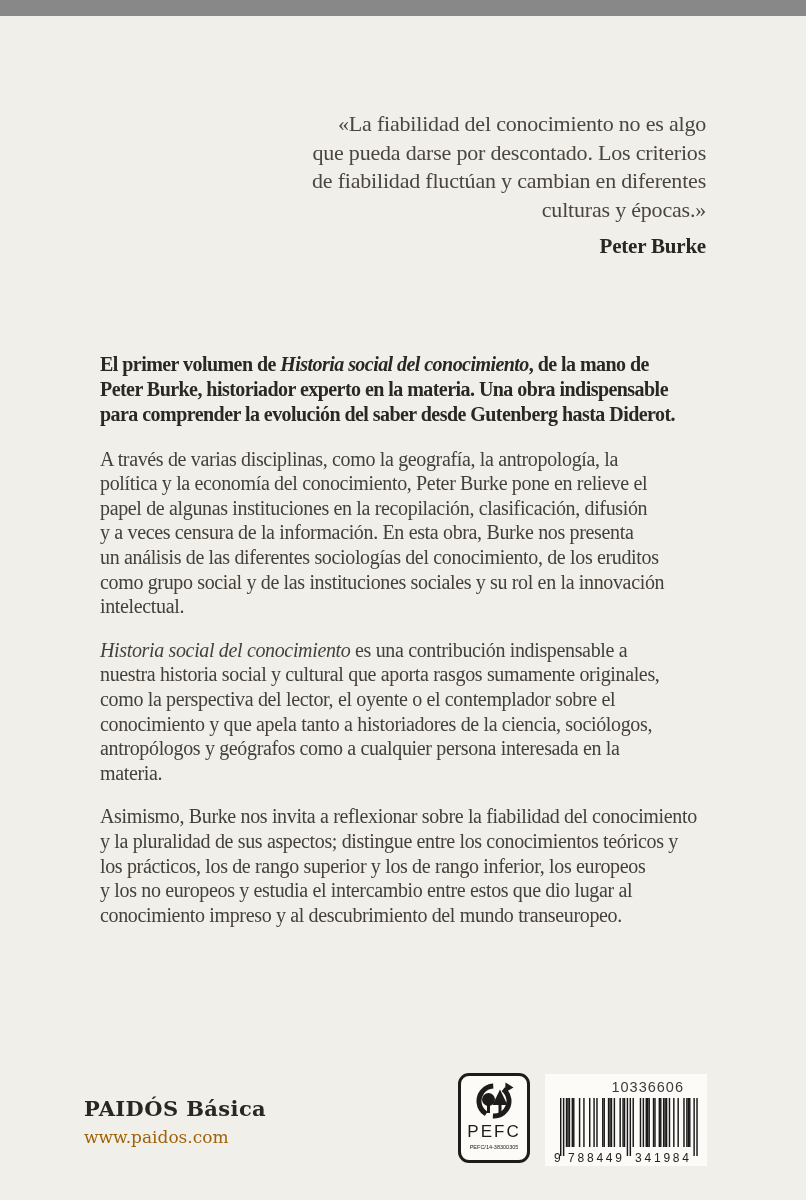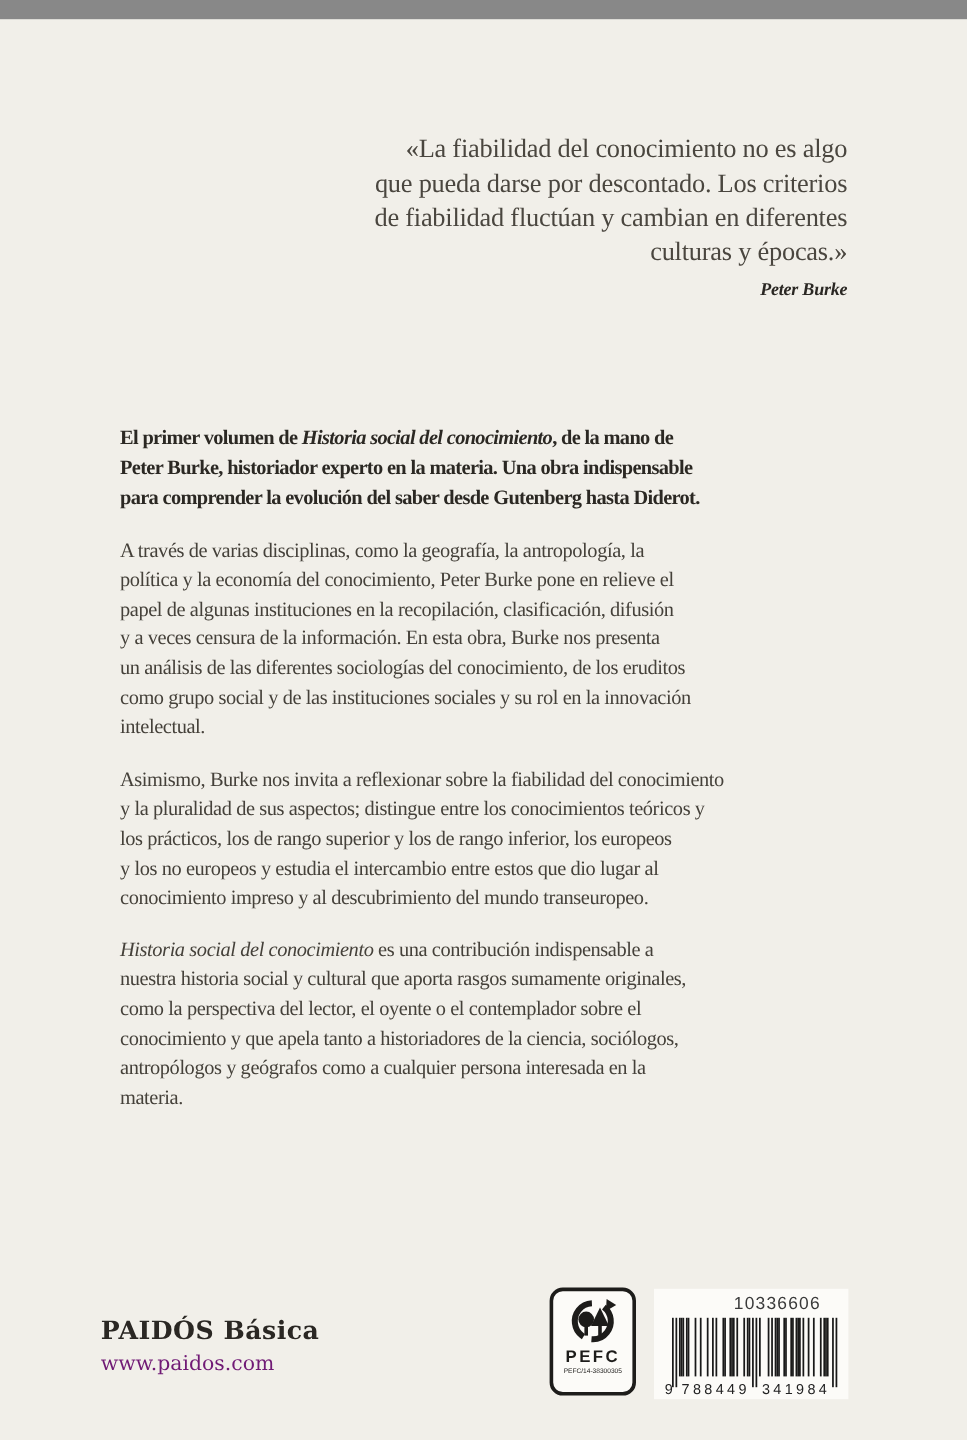--- a/index.html
+++ b/index.html
@@ -11,43 +11,42 @@
     background:var(--bg); overflow:hidden;
     font-family:"Liberation Serif", serif; color:var(--ink);
   }
   
   .quote-block{position:absolute; top:94px; right:100px; text-align:right;}
   .quote-text{
     white-space:pre; font-size:22px; line-height:28.5px; color:#4a463f;
     letter-spacing:-0.2px;
   }
   .quote-attribution{
-    margin-top:10px; font-weight:bold; font-size:15px; color:var(--ink-strong);
+    margin-top:10px; font-weight:bold; font-size:21px; color:var(--ink-strong);
     letter-spacing:-0.2px;
-    font-style:italic;
   }
   
   .synopsis{position:absolute; top:336px; left:100px; width:612px;}
   .para{
-    white-space:pre; margin:0 0 19px 0; font-size:17px; line-height:24.6px;
+    white-space:pre; margin:0 0 19px 0; font-size:20px; line-height:24.6px;
     letter-spacing:-0.35px; color:#45413a;
   }
   .para.lead{font-weight:bold; letter-spacing:-0.55px; line-height:25.2px; color:#2b2823;}
   .italic{font-style:italic;}
   
   .imprint{position:absolute; left:84px; top:1080px; font-family:"DejaVu Serif", serif;}
   .imprint-name{font-size:21px; font-weight:bold; color:var(--ink-strong); letter-spacing:0.4px; margin-bottom:5px;}
-  .imprint-url{font-size:17px; line-height:23px; color:#701a75;}
+  .imprint-url{font-size:17px; line-height:23px; color:#a16207;}
   .pefc-badge{
     position:absolute; left:458px; top:1057px; width:72px; height:90px;
     box-sizing:border-box; background:var(--panel);
     border:3.5px solid var(--line); border-radius:11px; text-align:center;
   }
   .pefc-logo{display:block; margin:4px auto 0;}
-  .pefc-name{font-family:"Liberation Sans", sans-serif; font-weight:bold; font-size:14px;
+  .pefc-name{font-family:"Liberation Sans", sans-serif; font-weight:normal; font-size:17px;
     letter-spacing:2px; color:var(--line); margin-top:-2px;}
   .pefc-code{font-family:"Liberation Sans", sans-serif; font-size:5.5px; color:var(--line); margin-top:2px;}
   .barcode-box{
     position:absolute; left:545px; top:1058px; width:162px; height:92px;
     background:var(--panel);
   }
   .barcode-number{
     position:absolute; top:5px; right:23px;
     font-family:"Liberation Sans", sans-serif; font-size:14.5px; letter-spacing:1px; color:#3a3a3a;
   }
@@ -73,31 +72,31 @@
     <p class="para lead"><span>El primer volumen de </span><span class="italic">Historia social del conocimiento</span><span>, de la mano de
 Peter Burke, historiador experto en la materia. Una obra indispensable
 para comprender la evolución del saber desde Gutenberg hasta Diderot.</span></p>
     <p class="para">A través de varias disciplinas, como la geografía, la antropología, la
 política y la economía del conocimiento, Peter Burke pone en relieve el
 papel de algunas instituciones en la recopilación, clasificación, difusión
 y a veces censura de la información. En esta obra, Burke nos presenta
 un análisis de las diferentes sociologías del conocimiento, de los eruditos
 como grupo social y de las instituciones sociales y su rol en la innovación
 intelectual.</p>
-    <p class="para">Asimismo, Burke nos invita a reflexionar sobre la fiabilidad del conocimiento
-y la pluralidad de sus aspectos; distingue entre los conocimientos teóricos y
-los prácticos, los de rango superior y los de rango inferior, los europeos
-y los no europeos y estudia el intercambio entre estos que dio lugar al
-conocimiento impreso y al descubrimiento del mundo transeuropeo.</p>
     <p class="para"><span class="italic">Historia social del conocimiento</span><span> es una contribución indispensable a
 nuestra historia social y cultural que aporta rasgos sumamente originales,
 como la perspectiva del lector, el oyente o el contemplador sobre el
 conocimiento y que apela tanto a historiadores de la ciencia, sociólogos,
 antropólogos y geógrafos como a cualquier persona interesada en la
 materia.</span></p>
+    <p class="para">Asimismo, Burke nos invita a reflexionar sobre la fiabilidad del conocimiento
+y la pluralidad de sus aspectos; distingue entre los conocimientos teóricos y
+los prácticos, los de rango superior y los de rango inferior, los europeos
+y los no europeos y estudia el intercambio entre estos que dio lugar al
+conocimiento impreso y al descubrimiento del mundo transeuropeo.</p>
   </section>
 
   <div class="imprint">
     <div class="imprint-name">PAIDÓS Básica</div>
     <div class="imprint-url">www.paidos.com</div>
   </div>
 
   <div class="pefc-badge">
     <svg class="pefc-logo" width="46" height="44" viewBox="0 0 46 44" aria-hidden="true">
       <circle cx="23" cy="21" r="15" fill="none" stroke="#1d1c1a" stroke-width="5" stroke-dasharray="38 7 38 11.2" transform="rotate(-52 23 21)"></circle>

